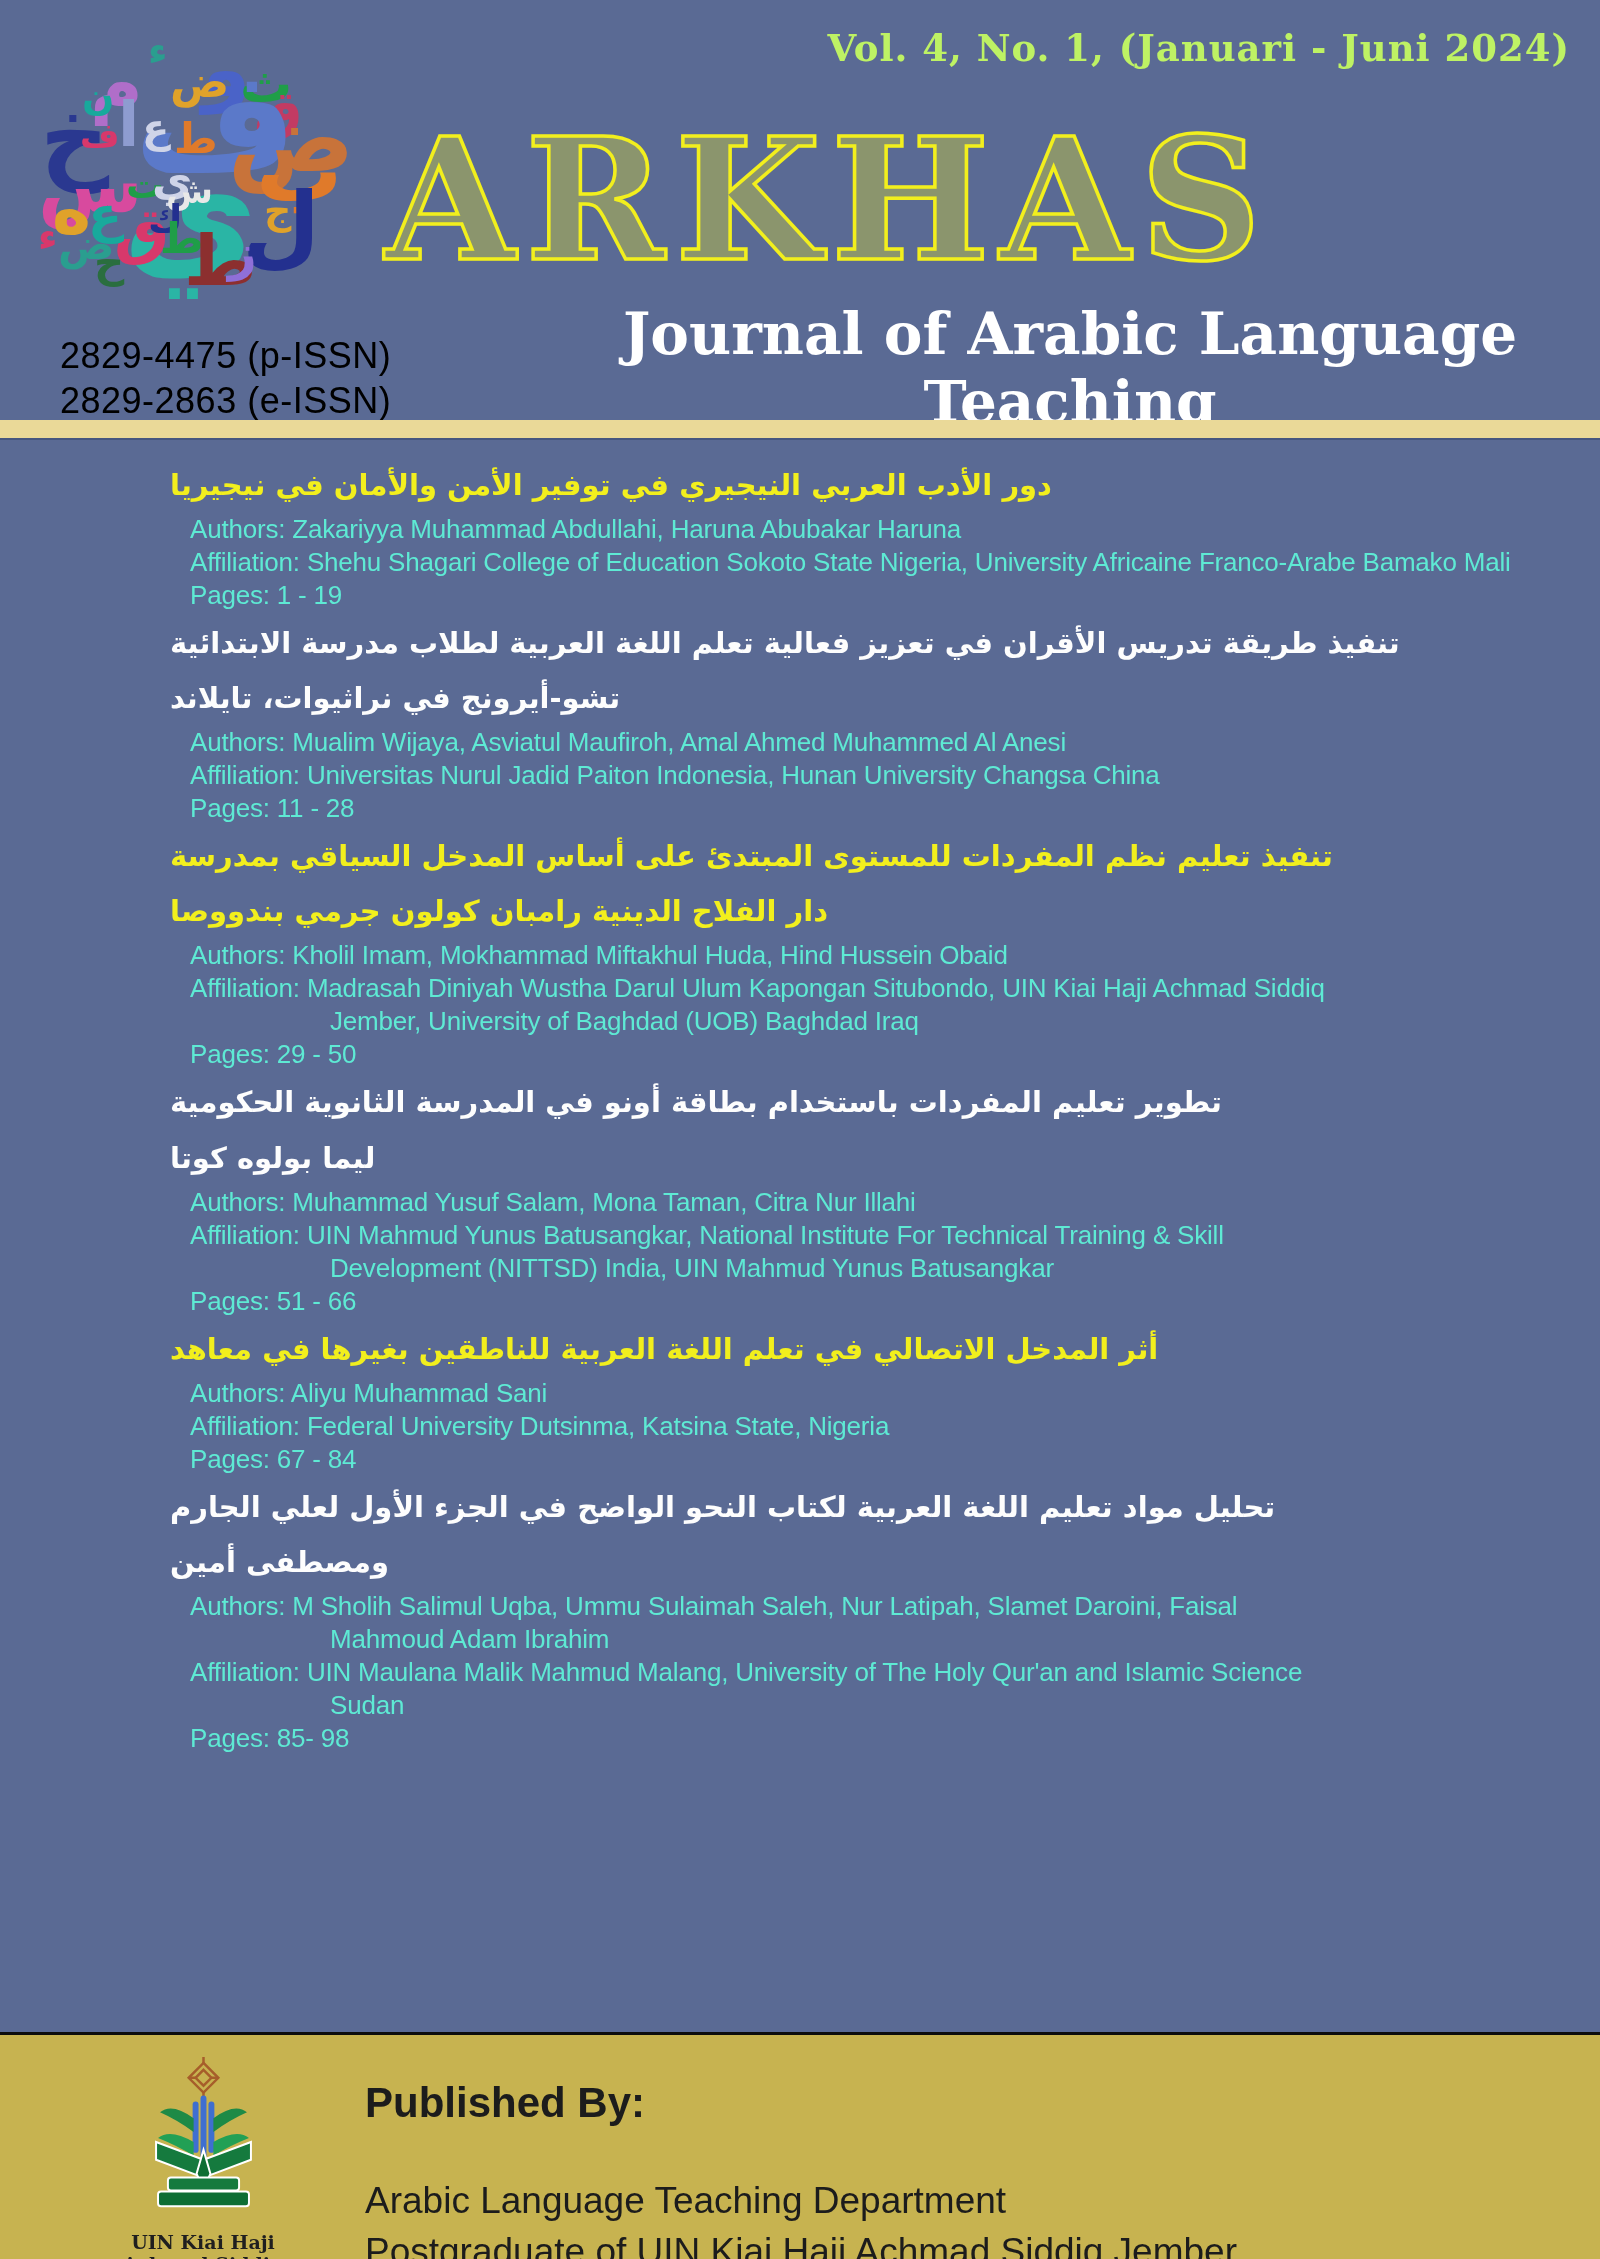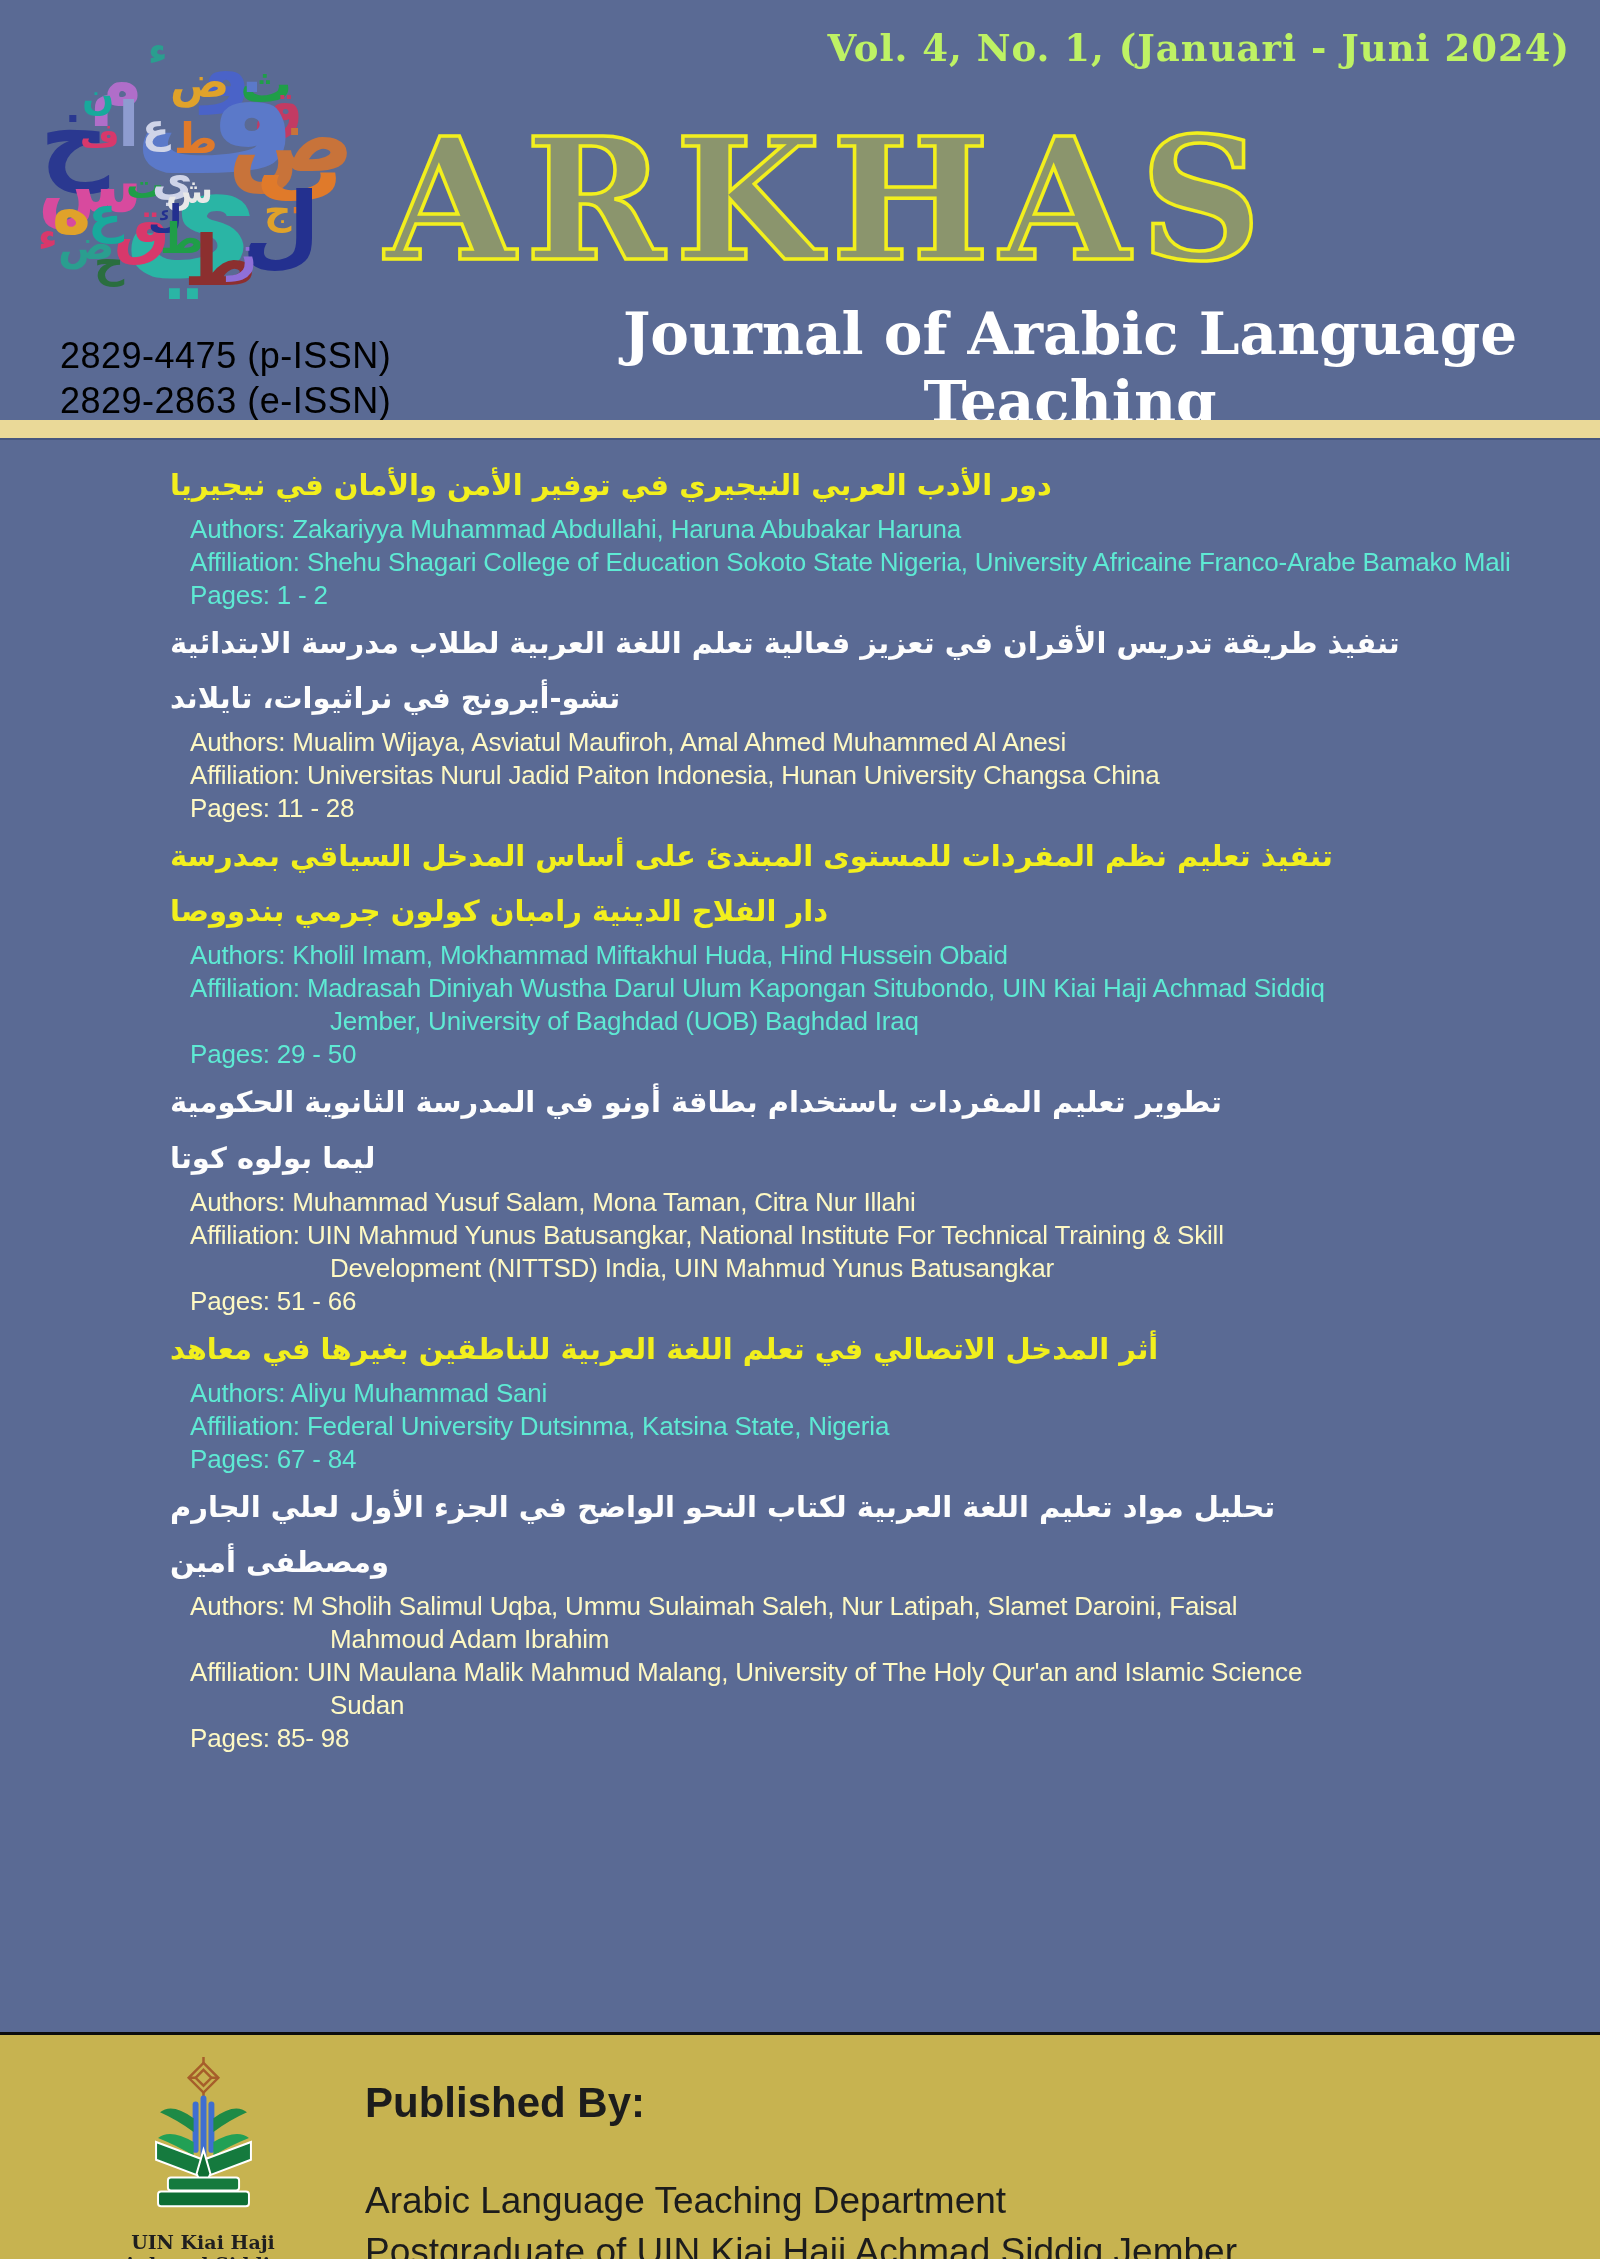--- a/index.html
+++ b/index.html
@@ -44,21 +44,21 @@
     font-family:"DejaVu Sans",sans-serif;font-weight:bold;
     font-size:29px;line-height:1.9;
   }
   .ar-title div{white-space:nowrap;}
   .meta{margin-left:20px;font-size:26px;line-height:33px;letter-spacing:-0.2px;}
   .meta-line{white-space:nowrap;}
   .meta-line.cont{padding-left:140px;}
   .article[data-tone="yellow"] .ar-title{color:#f2ef1d;}
   .article[data-tone="yellow"] .meta{color:#5eead4;}
   .article[data-tone="white"] .ar-title{color:#fdfdfd;}
-  .article[data-tone="white"] .meta{color:#fef9c3;}
+  .article[data-tone="white"] .meta{color:#5eead4;}
   .footer{
     position:absolute;left:0;top:2032px;width:1600px;height:227px;
     background:#c7b350;border-top:3px solid #0d0d0d;box-sizing:border-box;
   }
   .footer-logo{position:absolute;left:88px;top:22px;width:230px;text-align:center;}
   .footer-logo-label{
     margin-top:2px;font-family:"DejaVu Serif",serif;font-weight:bold;
     font-size:19px;color:#1f1f1f;
   }
   .footer-text{position:absolute;left:365px;top:44px;color:#1c1c1c;}
@@ -122,21 +122,21 @@
     <div class="article" data-tone="yellow">
       <div class="ar-title" lang="ar">
         <div>دور الأدب العربي النيجيري في توفير الأمن والأمان في نيجيريا</div>
         <div></div>
       </div>
       <div class="meta">
         <div class="meta-line">Authors: Zakariyya Muhammad Abdullahi, Haruna Abubakar Haruna</div>
         <div class="meta-line cont"></div>
         <div class="meta-line">Affiliation: Shehu Shagari College of Education Sokoto State Nigeria, University Africaine Franco-Arabe Bamako Mali</div>
         <div class="meta-line cont"></div>
-        <div class="meta-line">Pages: 1 - 2</div>
+        <div class="meta-line">Pages: 1 - 19</div>
       </div>
     </div>
 
     <div class="article" data-tone="white">
       <div class="ar-title" lang="ar">
         <div>تنفيذ طريقة تدريس الأقران في تعزيز فعالية تعلم اللغة العربية لطلاب مدرسة الابتدائية</div>
         <div>تشو-أيرونج في نراثيوات، تايلاند</div>
       </div>
       <div class="meta">
         <div class="meta-line">Authors: Mualim Wijaya, Asviatul Maufiroh, Amal Ahmed Muhammed Al Anesi</div>

